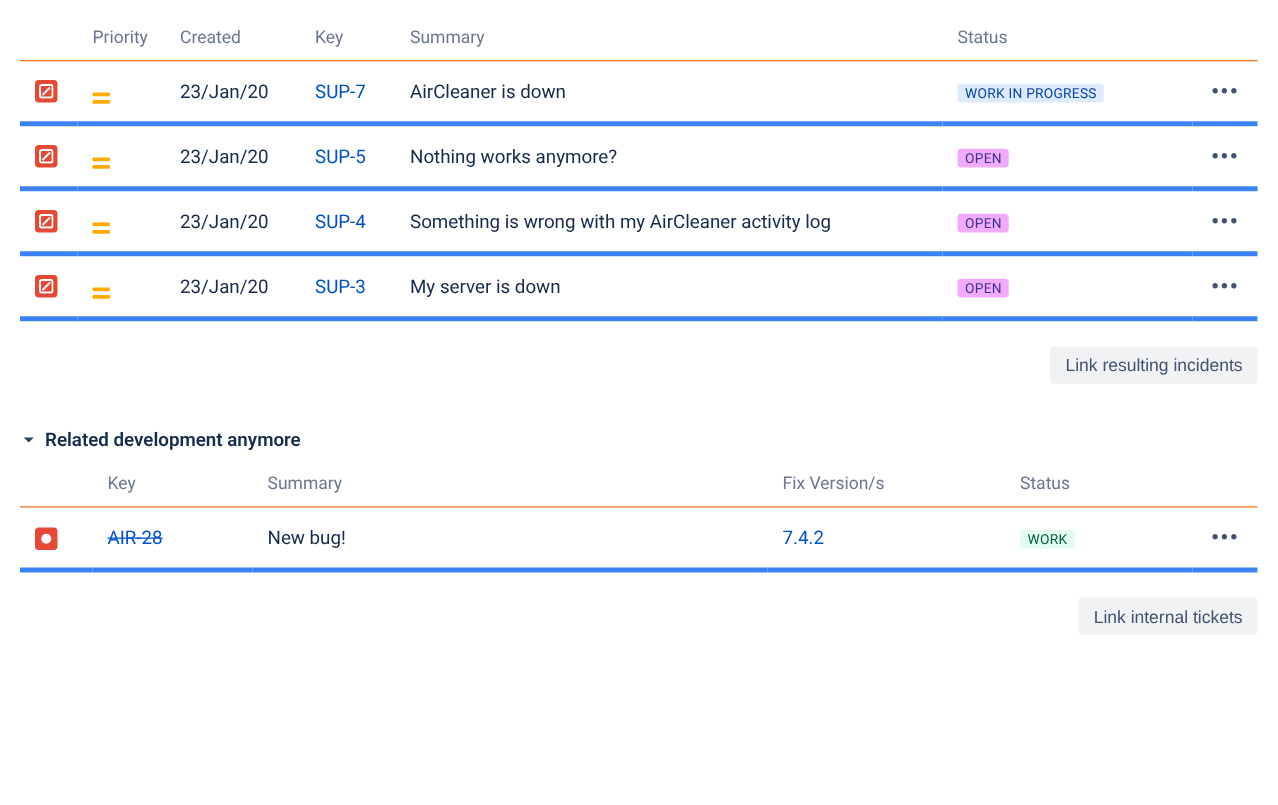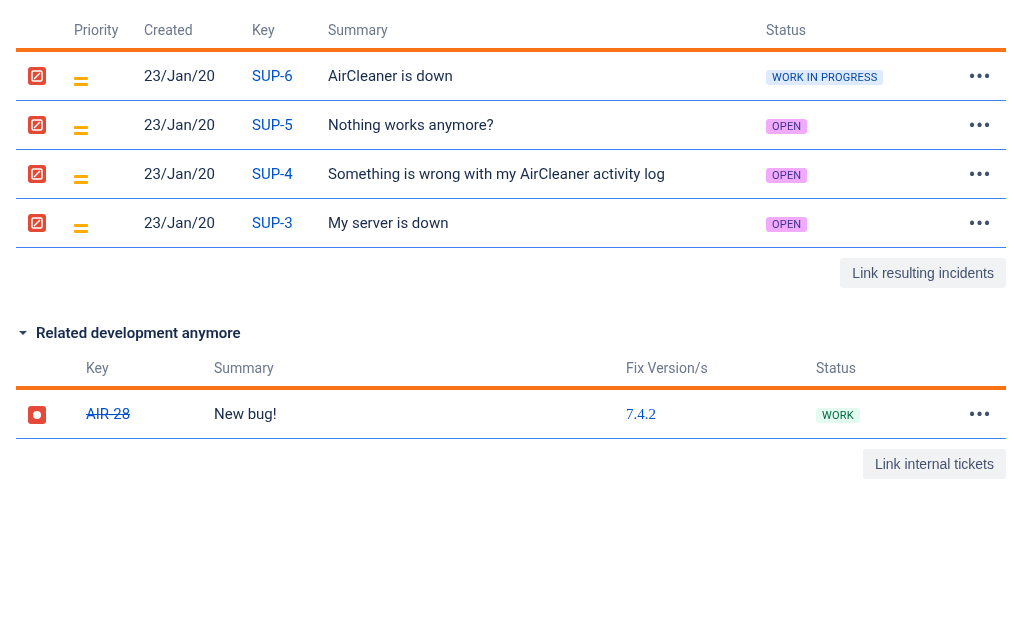--- a/index.html
+++ b/index.html
@@ -35,25 +35,25 @@
   table {
     width: 100%;
     border-collapse: collapse;
   }
   thead th {
     text-align: left;
     font-weight: 400;
     font-size: 14px;
     color: #6B778C;
     padding: 10px 12px 10px 12px;
-    border-bottom: 4px solid #f97316;
+    border-bottom: 1px solid #f97316;
   }
   tbody td {
     padding: 12px 12px;
-    border-bottom: 1px solid #3b82f6;
+    border-bottom: 4px solid #3b82f6;
     vertical-align: middle;
     font-size: 15px;
   }
   tbody tr:first-child td { border-top: 1px solid #DFE1E6; }
 
   
   .s1 .col-type   { width: 46px; }
   .s1 .col-prio   { width: 70px; }
   .s1 .col-created{ width: 108px; }
   .s1 .col-key    { width: 76px; }
@@ -86,42 +86,42 @@
 
   .prio-icon {
     display:inline-flex; flex-direction:column; gap:3px;
   }
   .prio-icon .bar {
     width:14px; height:3px; background:#FFAB00; border-radius:1px;
   }
 
   .key-link { color:#0052CC; text-decoration:none; }
   .key-link.done { text-decoration: line-through; color:#0052CC; }
-  .fix-link { color:#0052CC; text-decoration:none;font-family:Liberation Serif, serif; }
+  .fix-link { color:#0052CC; text-decoration:none; }
 
   .lozenge {
     display:inline-block;
     font-size:11px;
     font-weight:400;
     padding:1px 6px;
     border-radius:3px;
     letter-spacing:0.2px;
   }
   .lz-inprogress { background:#DEEBFF; color:#0747A6; }
   .lz-open       { background:#f0abfc; color:#403294; }
   .lz-todo       { background:#EAE6FF; color:#403294; }
   .lz-done       { background:#E3FCEF; color:#006644; }
 
   .more-btn {
     display:inline-flex; align-items:center; justify-content:center;
     width:28px; height:24px; border-radius:3px; cursor:pointer;
     color:#42526E; font-weight:700; letter-spacing:1px; font-size:18px;
   }
 
-  .btn-row { display:flex; justify-content:flex-end; margin-top:10px; }
+  .btn-row { display:flex; justify-content:flex-end; margin-top:20px; }
   .btn {
     background:#F1F2F4;
     border:none;
     border-radius:3px;
     padding:7px 12px;
     font-size:14px;
     color:#42526E;
     cursor:pointer;
   }
 
@@ -154,21 +154,21 @@
               </svg>
       </span>
     </td>
     <td class="col-prio">
       <span class="prio-icon">
         <span class="bar"></span>
               <span class="bar"></span>
       </span>
     </td>
     <td class="col-created">23/Jan/20</td>
-    <td class="col-key"><a href="#" class="key-link">SUP-6</a></td>
+    <td class="col-key"><a href="#" class="key-link">SUP-7</a></td>
     <td class="col-summary">AirCleaner is down</td>
     <td class="col-status"><span class="lozenge lz-inprogress">WORK IN PROGRESS</span></td>
     <td class="col-actions"><span class="more-btn">•••</span></td>
   </tr>
         <tr>
     <td class="col-type">
       <span class="type-icon incident">
         <svg viewBox="0 0 12 12">
                 <rect x="1" y="1" width="10" height="10" rx="1.5" fill="none" stroke="#fff" stroke-width="1.5"></rect>
                 <line x1="3" y1="9" x2="9" y2="3" stroke="#fff" stroke-width="1.5"></line>

